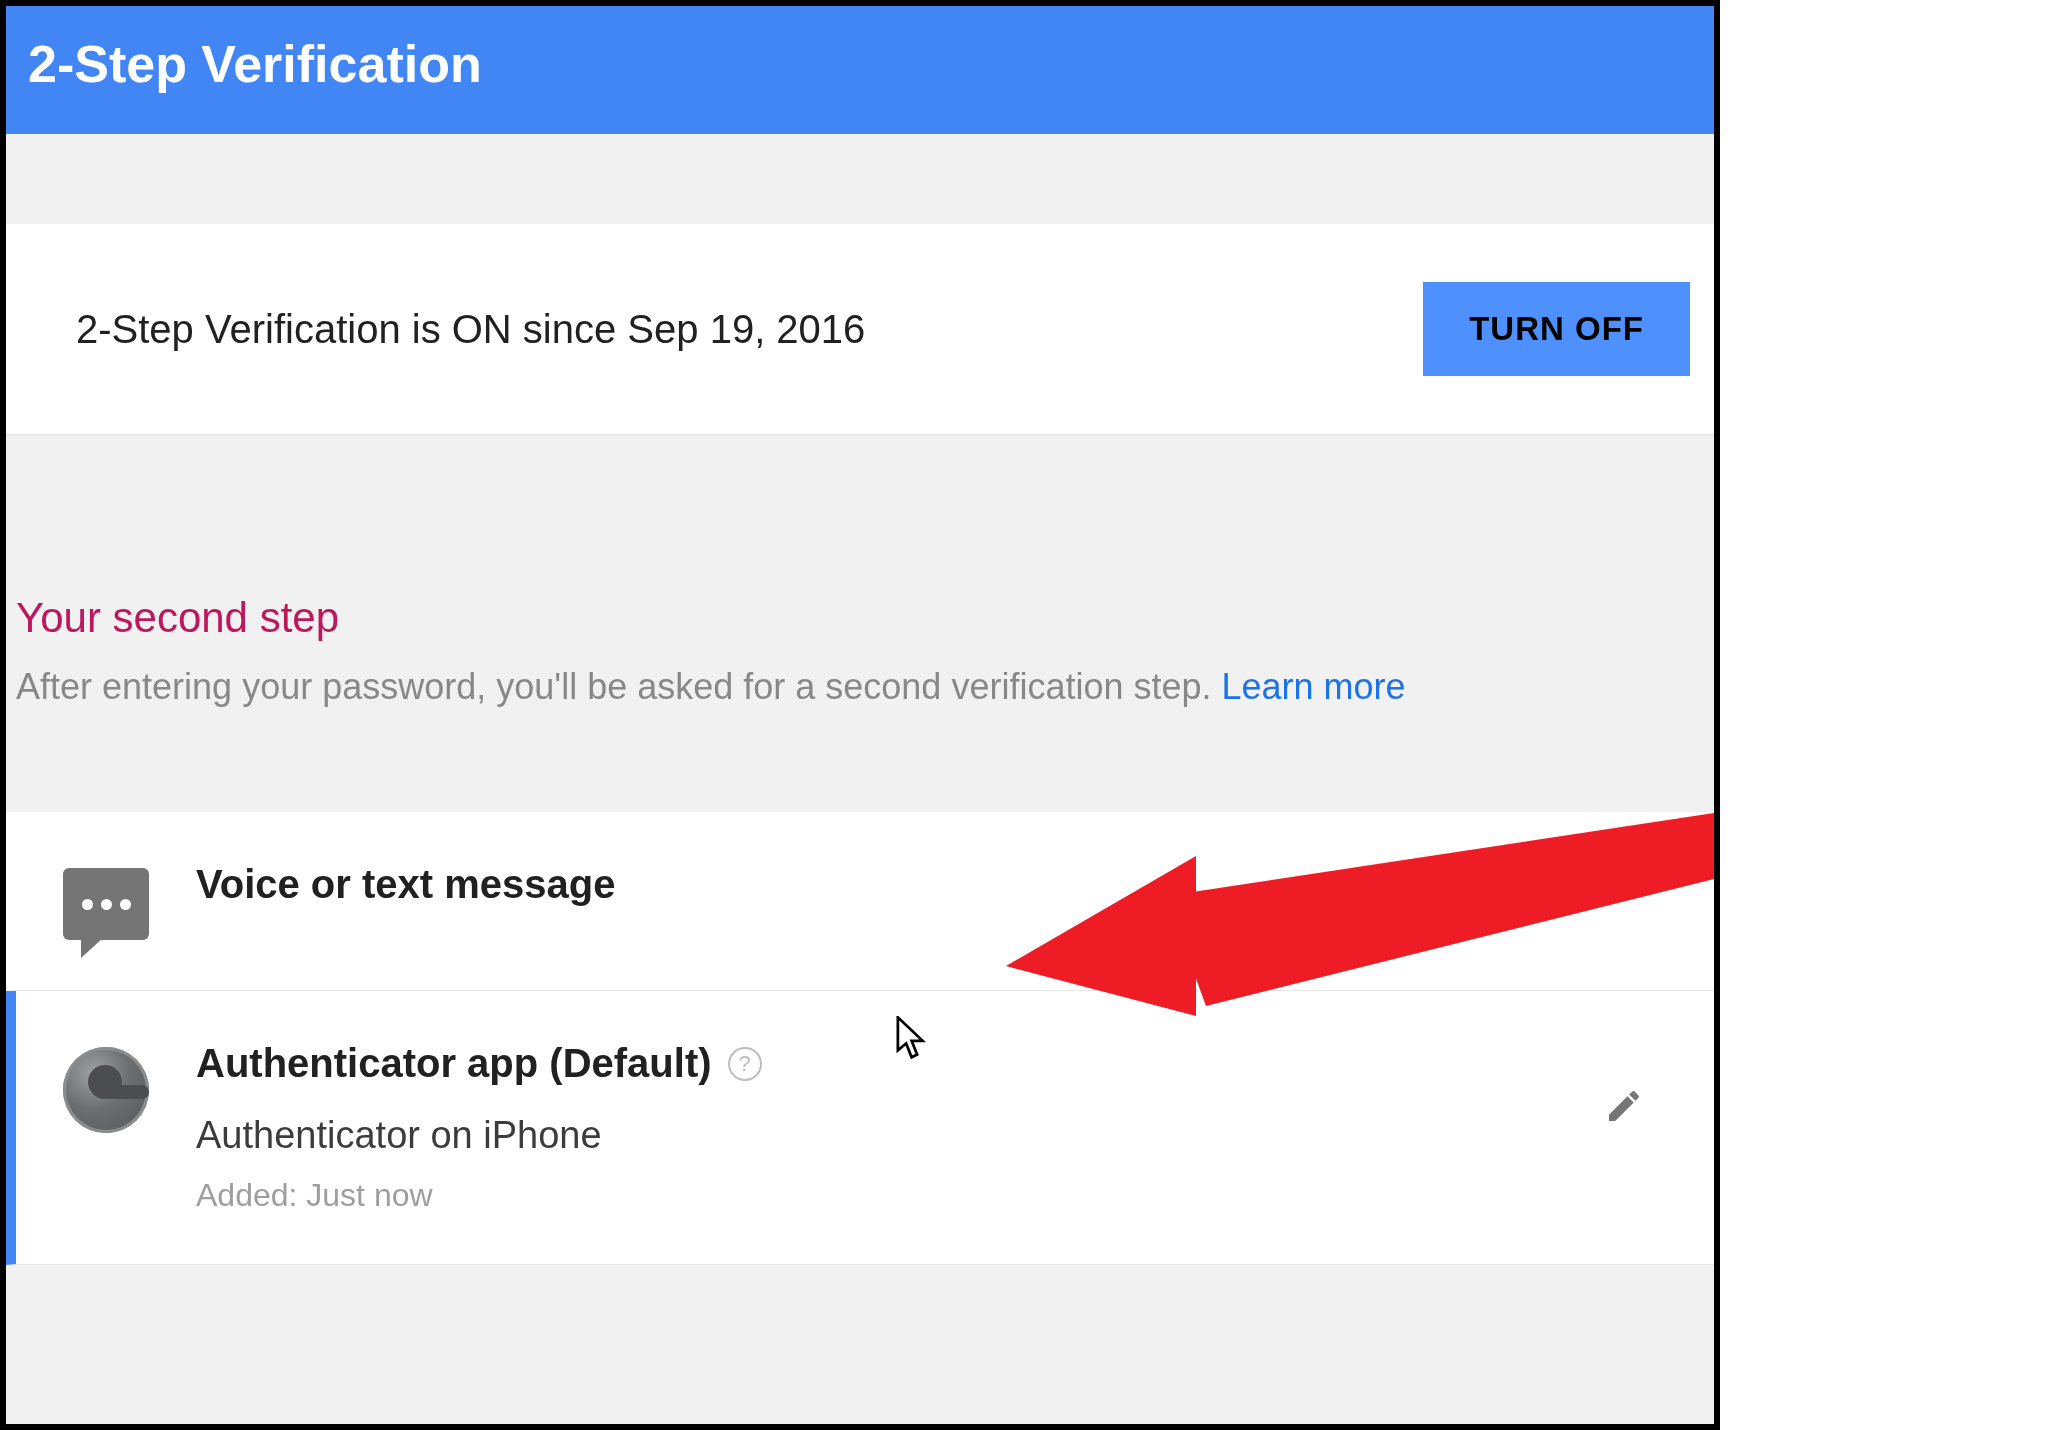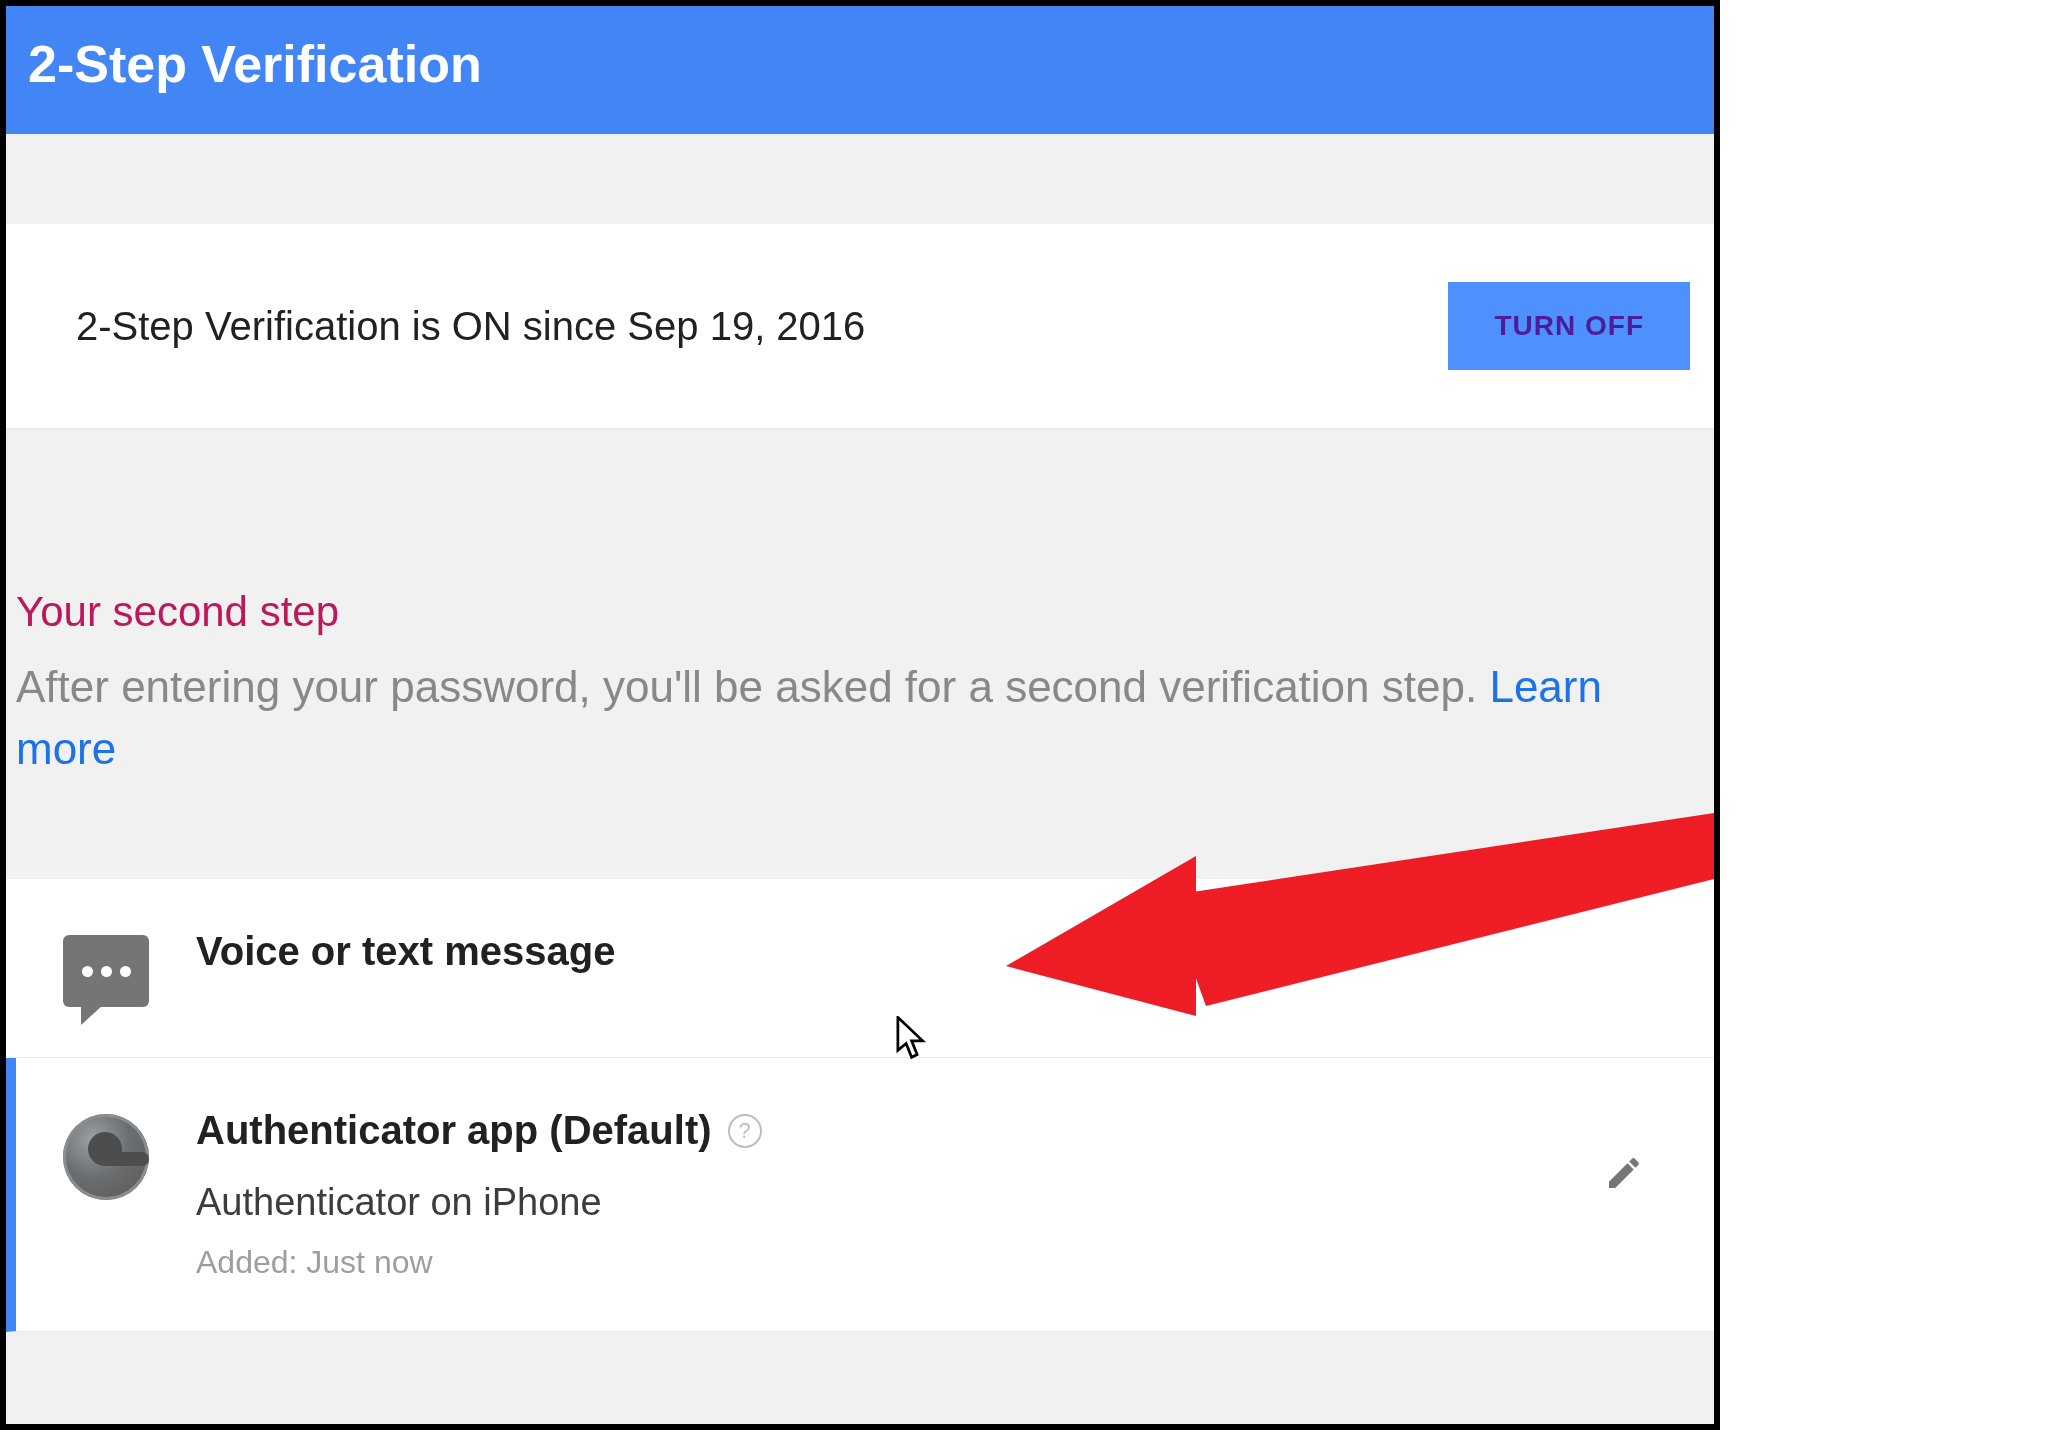--- a/index.html
+++ b/index.html
@@ -34,39 +34,39 @@
     align-items: center;
     justify-content: space-between;
     box-shadow: 0 1px 2px rgba(0,0,0,0.06);
   }
   .status-text {
     font-size: 40px;
     color: #212121;
   }
   .turn-off-btn {
     background: #4d90fe;
-    color: #4c1d95;
-    font-size: 28px;
+    color: #000000;
+    font-size: 33px;
     font-weight: 700;
     letter-spacing: 1px;
     border: none;
     padding: 28px 46px;
     cursor: pointer;
   }
   .section {
     padding: 160px 0 0 0;
   }
   .section-title {
     font-size: 42px;
     color: #be185d;
     padding: 0 0 20px 10px;
     font-weight: 400;
   }
   .section-desc {
-    font-size: 44px;
+    font-size: 36px;
     color: #888;
     padding: 0 0 0 10px;
     line-height: 1.4;
   }
   .learn-more {
     color: #1a73e8;
     text-decoration: none;
     cursor: pointer;
   }
   .methods {

